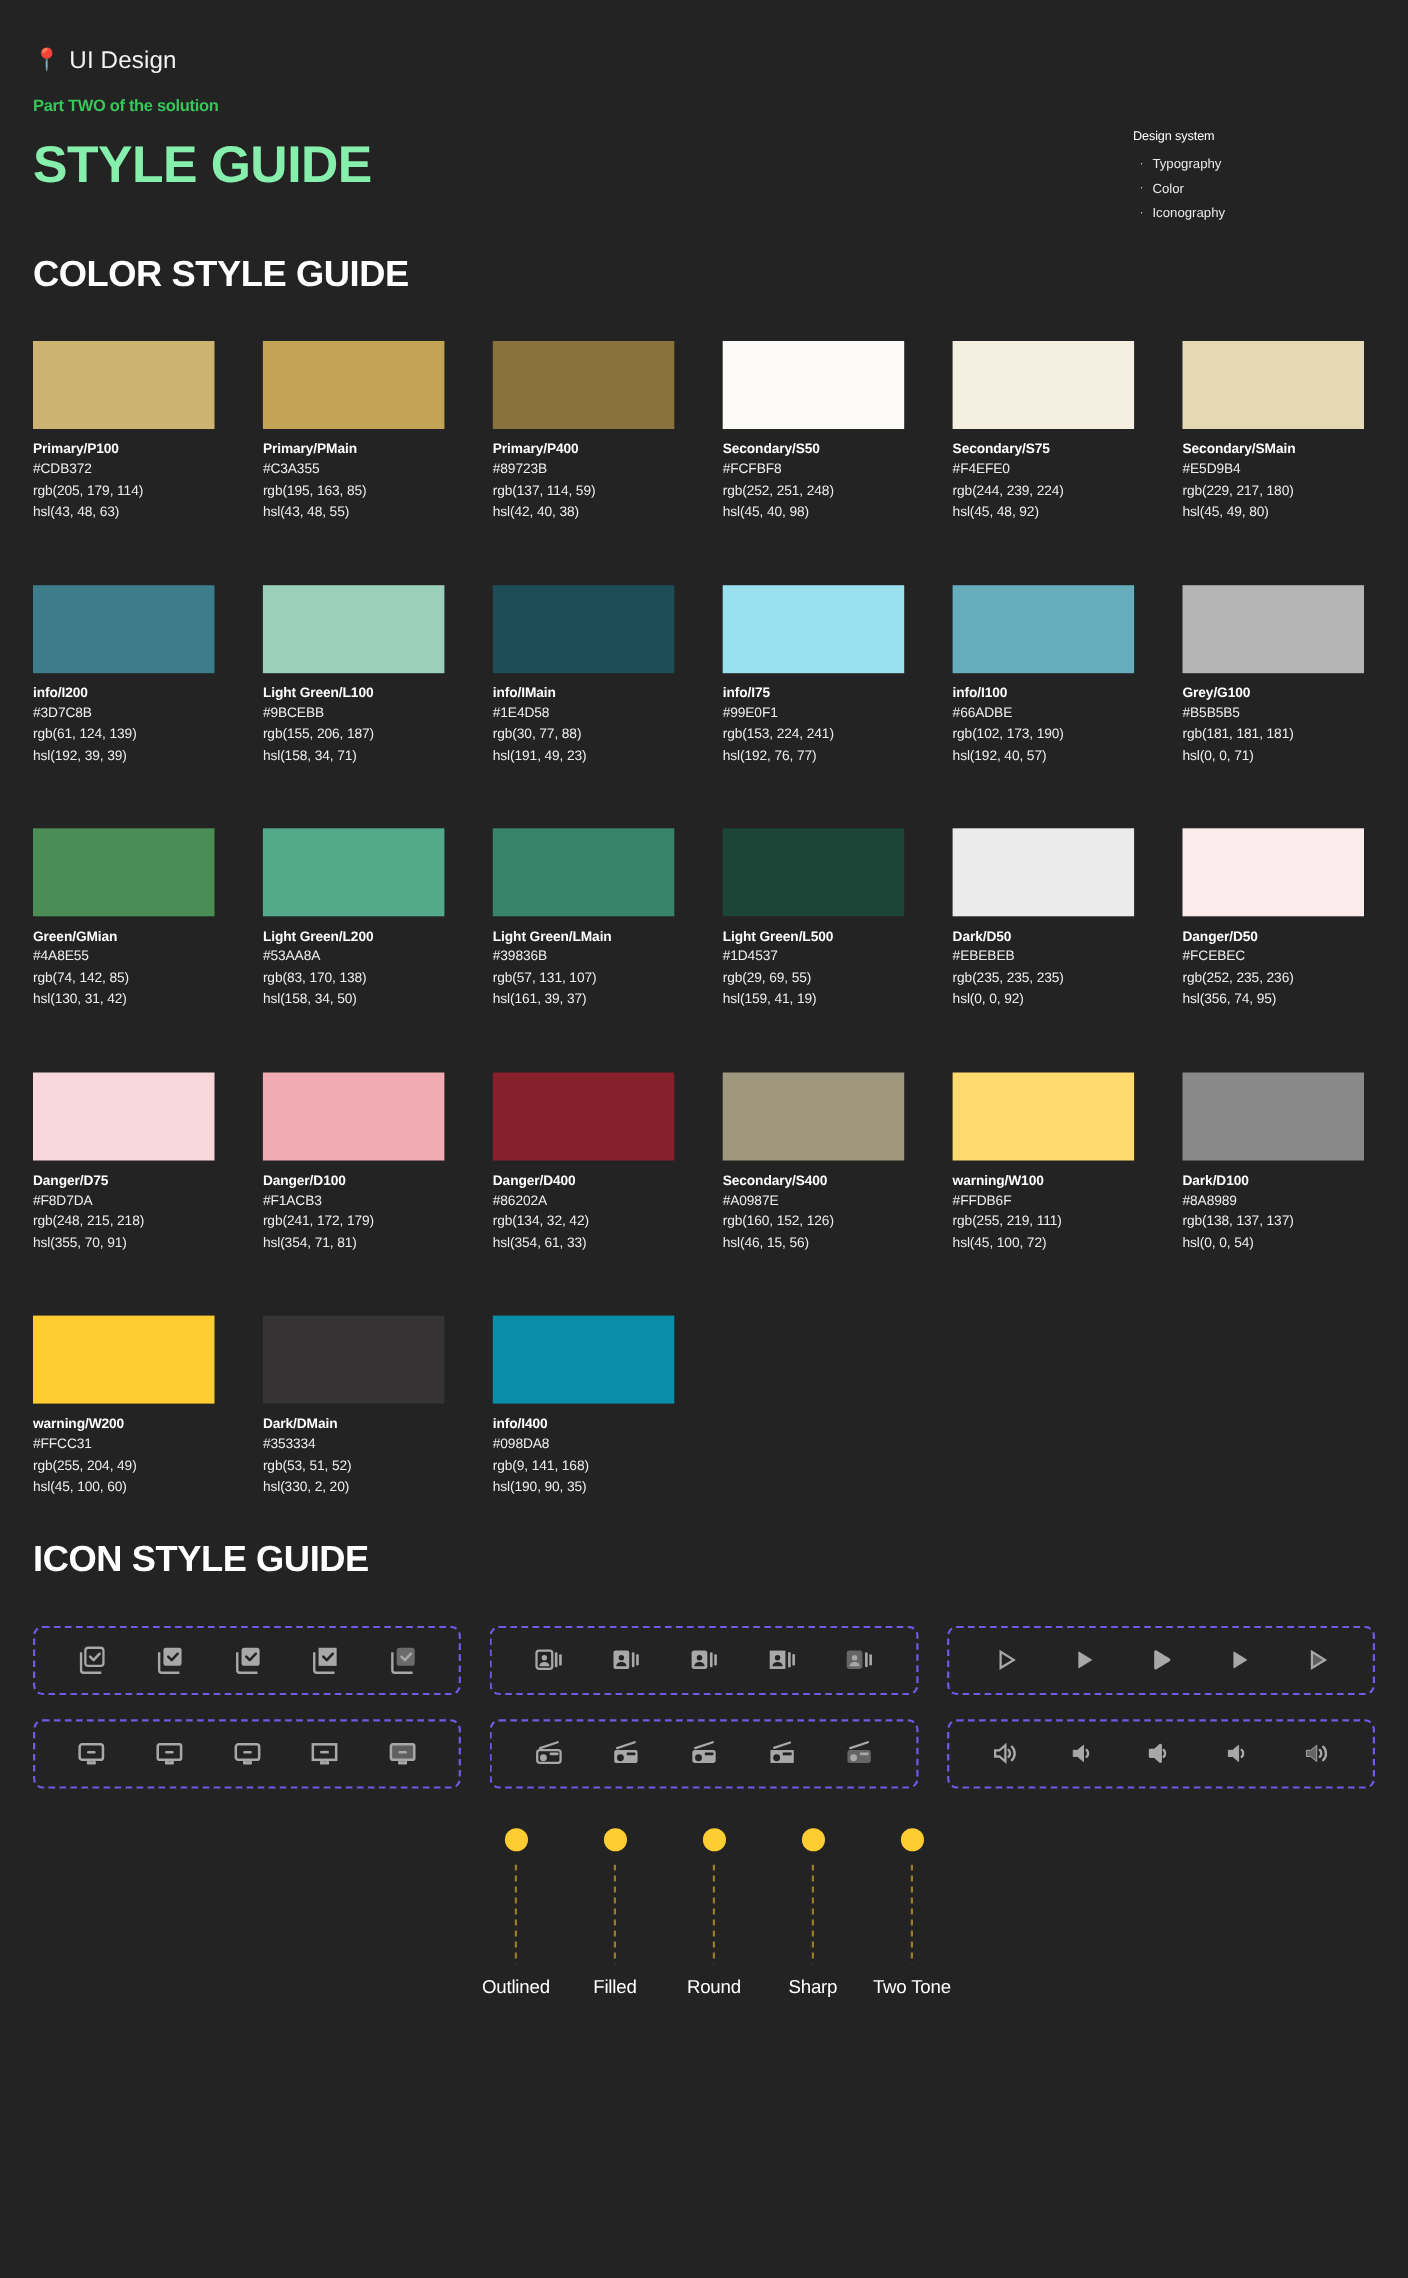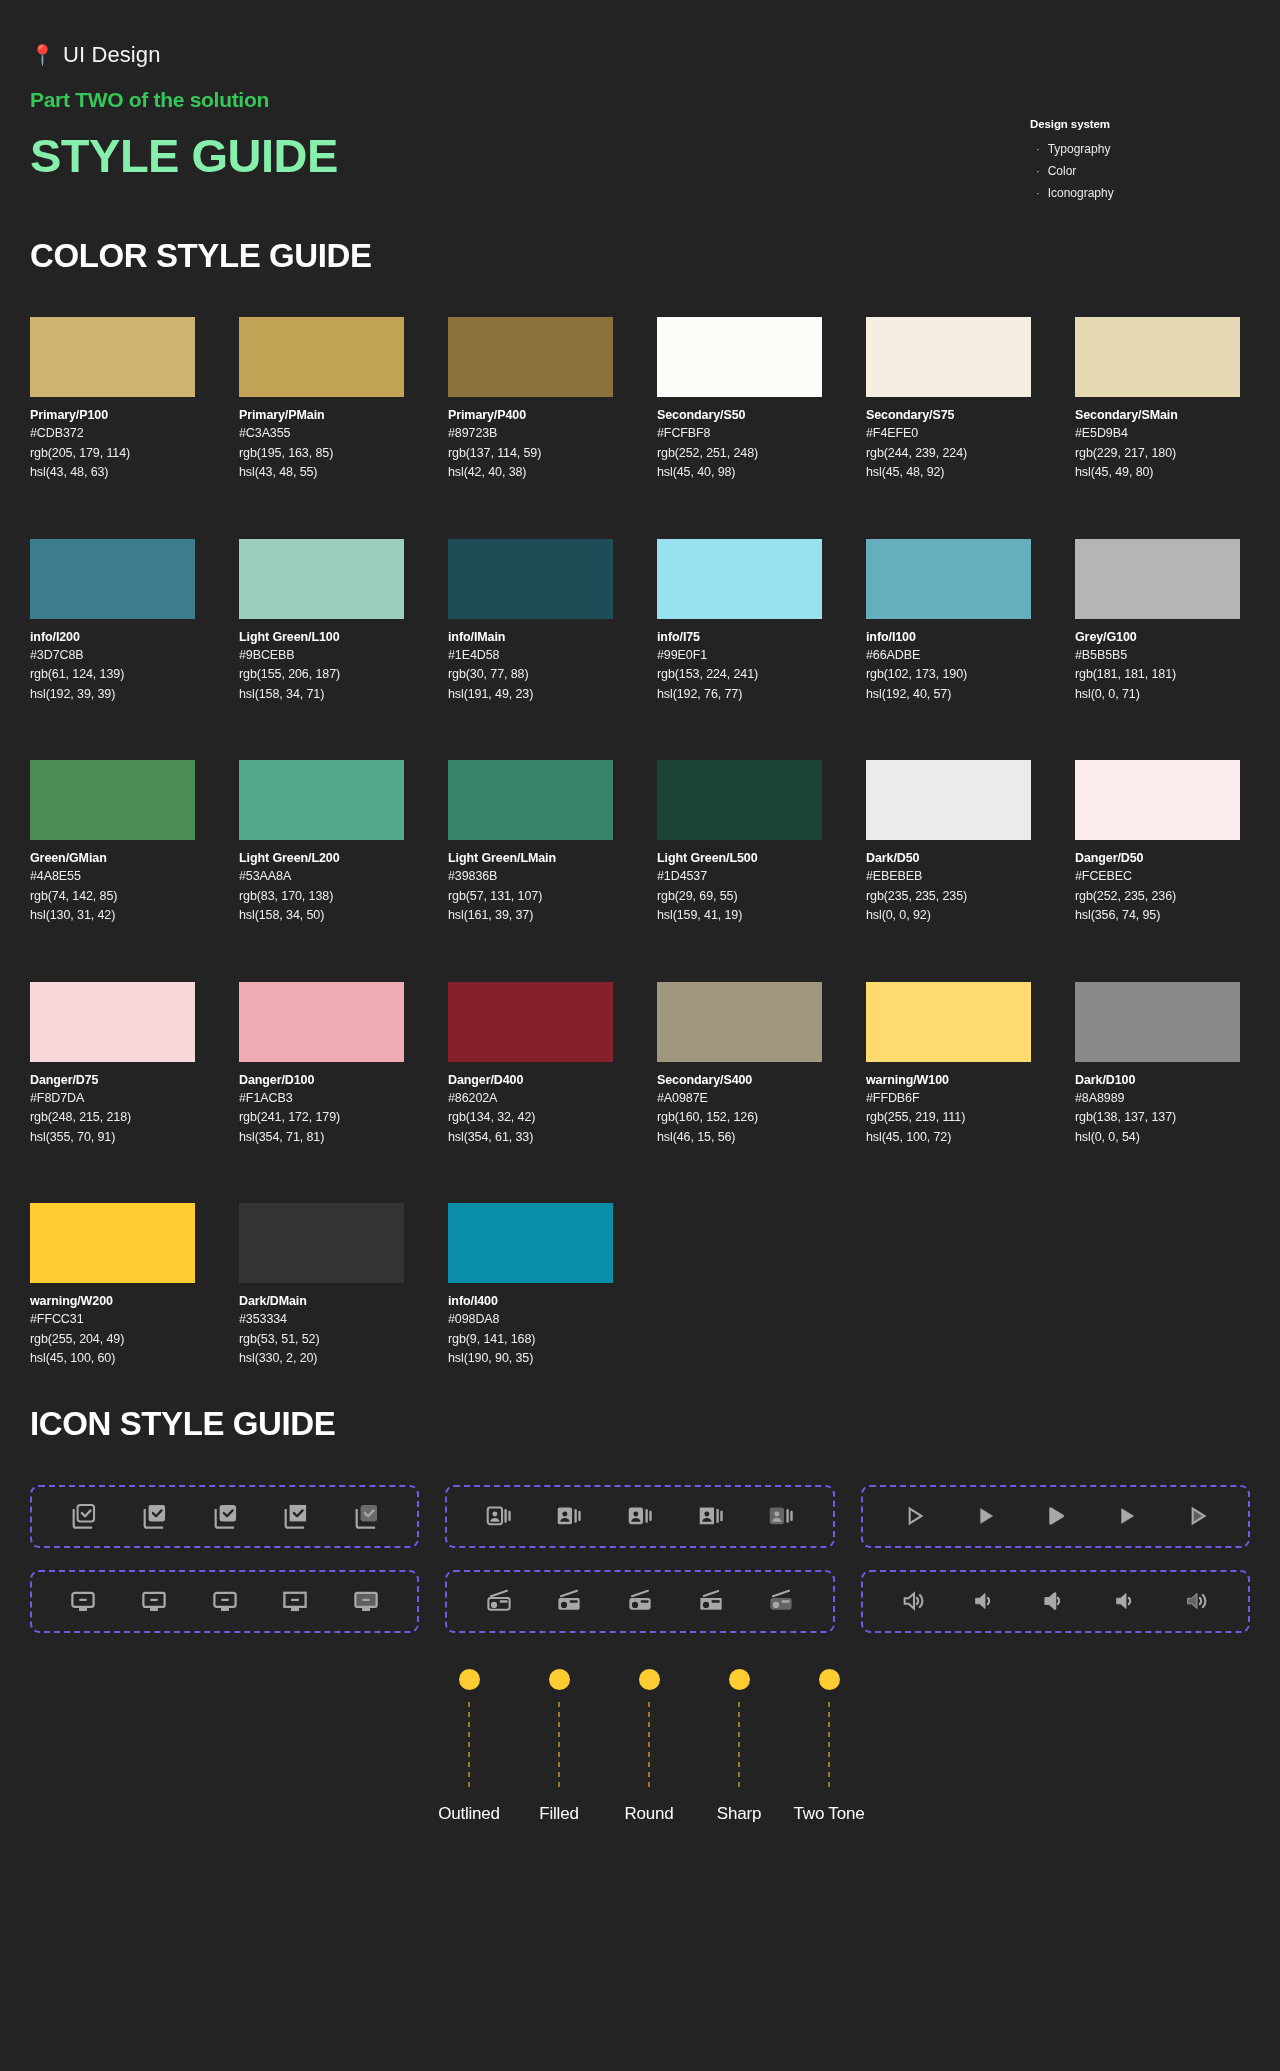--- a/index.html
+++ b/index.html
@@ -17,41 +17,41 @@
   
   .header { padding-top: 42px; position: relative; }
   .breadcrumb {
     display: flex; align-items: center; gap: 8px;
     font-size: 22px; font-weight: 400; color: #f2f2f2;
     letter-spacing: .1px;
   }
   .pin-icon { font-size: 20px; line-height: 1; display: inline-block; }
   .part-label {
     margin-top: 20px;
-    font-size: 21px;
+    font-size: 15px;
     font-weight: 800;
     color: #35c759;
     letter-spacing: -0.3px;
   }
   .main-title {
     margin-top: 16px;
     font-size: 47px;
     font-weight: 700;
     letter-spacing: -0.5px;
     color: #86efac;
   }
 
   .design-system {
     position: absolute;
     right: 30px;
     top: 118px;
     width: 190px;
   }
   .ds-title {
-    font-size: 11.5px; font-weight: 700; color: #ffffff; letter-spacing: -0.1px;
+    font-size: 11.5px; font-weight: 400; color: #ffffff; letter-spacing: -0.1px;
     margin-bottom: 8px;
   }
   .ds-list { list-style: none; }
   .ds-list li {
     font-size: 12px; color: #e9e9e9; line-height: 22px;
     display: flex; align-items: center; gap: 8px; padding-left: 6px;
   }
   .ds-bullet { font-size: 11px; color: #cfcfcf; line-height: 1; }
 
   

